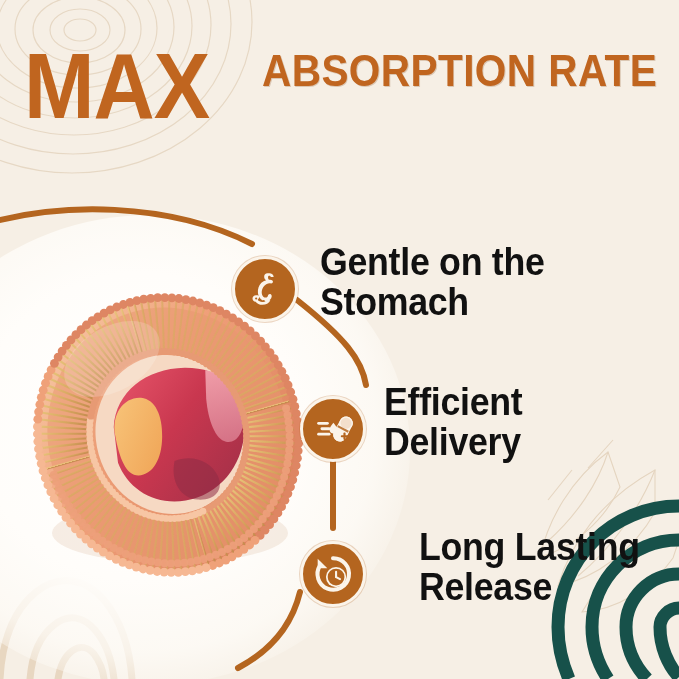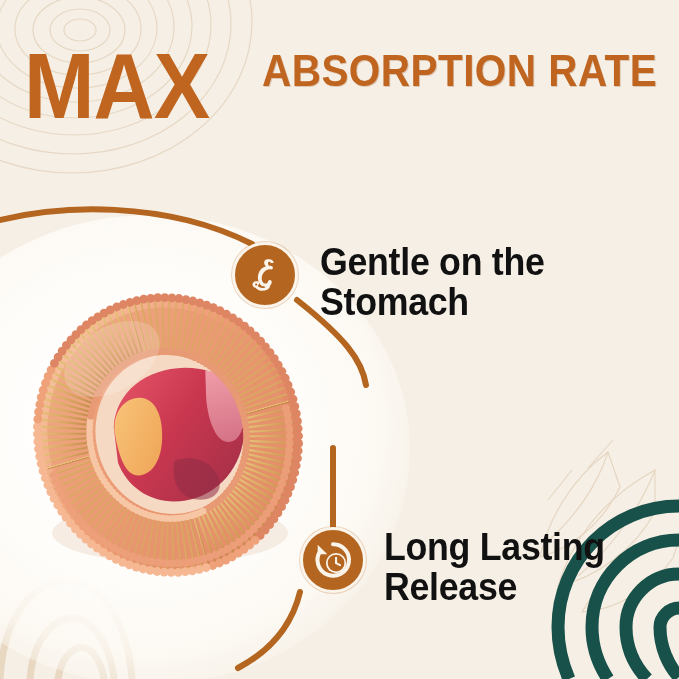--- a/index.html
+++ b/index.html
@@ -69,21 +69,21 @@
   .liposome{
     position:absolute;left:20px;top:285px;width:300px;height:300px;
   }
   .liposome svg{display:block;width:300px;height:300px;}
 
   
   .arc-layer{position:absolute;inset:0;width:679px;height:679px;}
 
   .feature{
     position:absolute;
-    display:flex;align-items:flex-start;
+    display:flex;align-items:flex-end;
   }
   .ficon{
     position:relative;
     width:66px;height:66px;border-radius:50%;
     background:#B4651F;
     border:3px solid #FBF4EA;
     box-sizing:border-box;
     flex:0 0 auto;
     display:flex;align-items:center;justify-content:center;
     box-shadow:0 0 0 1px rgba(180,101,31,.25);
@@ -96,21 +96,21 @@
     color:#111111;
     letter-spacing:-.3px;
     transform:scaleX(.94);
     transform-origin:left center;
     white-space:pre-line;
     font-family:"Liberation Sans Narrow","Liberation Sans",sans-serif;
   }
 
   #feat-0{left:232px;top:242px;}
   #feat-1{left:300px;top:382px;}
-  #feat-2{left:300px;top:527px;}
+  #feat-2{left:300px;top:527px;gap:35px;}
   #feat-0 .flabel{margin-left:22px;}
 </style>
 </head>
 <body>
 
 <div id="stage">
 
   <div class="bg-layer">
 
     <svg class="bg-svg" viewBox="0 0 679 679" xmlns="http://www.w3.org/2000/svg" aria-hidden="true">
@@ -672,20 +672,50 @@
                  C16.3 36.1 17 34.8 17 33.4 C17 32.4 16.3 31.5 15.2 31.5 Z" fill="#FBF4EA"></path>
         <circle cx="13.4" cy="35.4" r="1.3" fill="#B4651F"></circle>
         <circle cx="18.2" cy="37.3" r="1.1" fill="#B4651F"></circle>
         <circle cx="22.6" cy="38.2" r="1.1" fill="#B4651F"></circle>
       </svg>
     </span>
     <span class="flabel">Gentle on the
 Stomach</span>
   </div>
 
+  <div class="feature" id="feat-1">
+    <span class="ficon">
+      <svg width="40" height="40" viewBox="0 0 48 48" xmlns="http://www.w3.org/2000/svg" aria-hidden="true">
+
+        <g fill="#FBF4EA">
+          <rect x="5" y="15.5" width="14" height="3.4" rx="1.7"></rect>
+          <rect x="9" y="22" width="12" height="3.4" rx="1.7"></rect>
+          <rect x="5" y="28.5" width="16" height="3.4" rx="1.7"></rect>
+        </g>
+
+        <path d="M24.5 16.5 C27.6 20.3 29.2 22.8 29.2 24.8 C29.2 27.4 27.1 29.4 24.5 29.4
+                 C21.9 29.4 19.8 27.4 19.8 24.8 C19.8 22.8 21.4 20.3 24.5 16.5 Z" fill="#FBF4EA"></path>
+
+        <g transform="rotate(28 36 24)">
+          <rect x="28" y="8" width="16" height="32" rx="8" fill="#FBF4EA"></rect>
+          <path d="M28 24 L44 24 L44 32 A8 8 0 0 1 36 40 A8 8 0 0 1 28 32 Z" fill="#FBF4EA"></path>
+          <rect x="28" y="8" width="16" height="16" rx="8" fill="#FBF4EA"></rect>
+          <rect x="28.8" y="22.6" width="14.4" height="2.6" fill="#B4651F" opacity=".85"></rect>
+          <rect x="29.4" y="9.6" width="13.2" height="13" rx="6.6" fill="#E8C6A8" opacity=".45"></rect>
+        </g>
+
+        <g fill="#B4651F">
+          <rect x="33.4" y="31.4" width="8.8" height="2.6" rx="1"></rect>
+          <rect x="36.5" y="28.3" width="2.6" height="8.8" rx="1"></rect>
+        </g>
+      </svg>
+    </span>
+    <span class="flabel">Efficient
+Delivery</span>
+  </div>
 
   <div class="feature" id="feat-2">
     <span class="ficon">
       <svg width="42" height="42" viewBox="0 0 48 48" xmlns="http://www.w3.org/2000/svg" aria-hidden="true">
 
         <path d="M24 6 A18 18 0 1 1 9.2 14.2" fill="none" stroke="#FBF4EA" stroke-width="4.6" stroke-linecap="round"></path>
         <path d="M6.5 6.5 L6.5 17.5 L17.5 17.5 Z" fill="#FBF4EA"></path>
 
         <circle cx="27.5" cy="27.5" r="11.6" fill="#FBF4EA"></circle>
         <circle cx="27.5" cy="27.5" r="9.6" fill="#B4651F"></circle>

